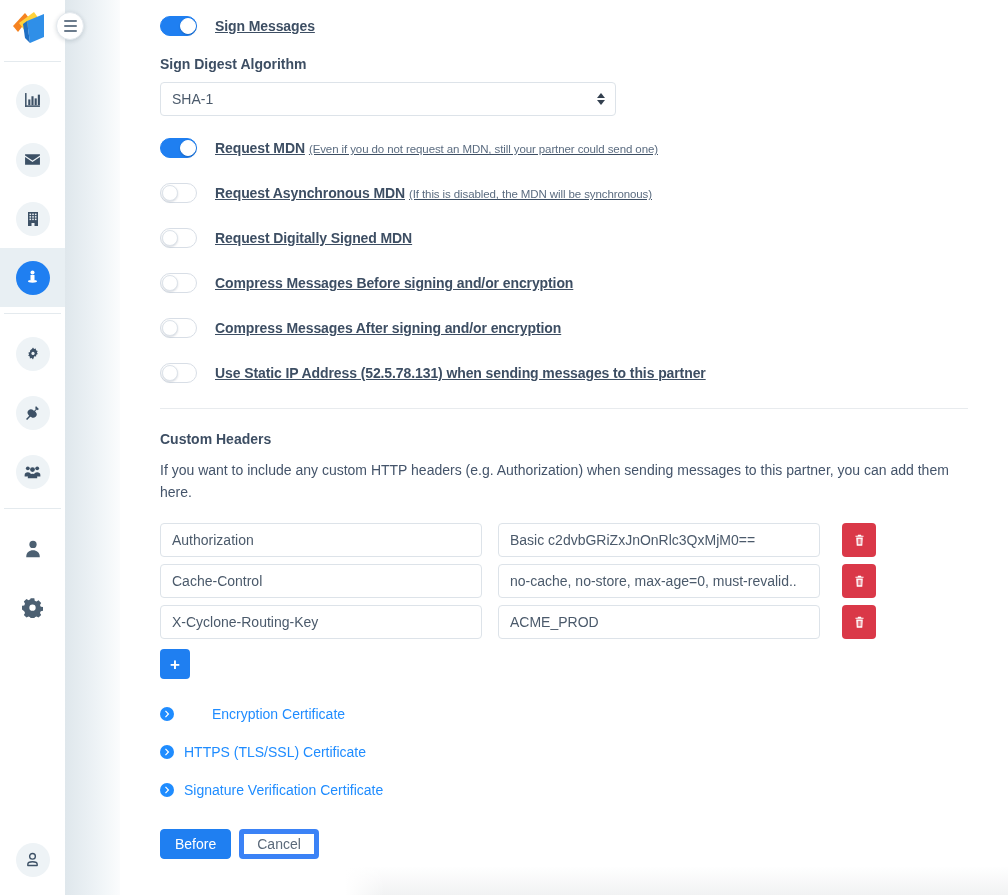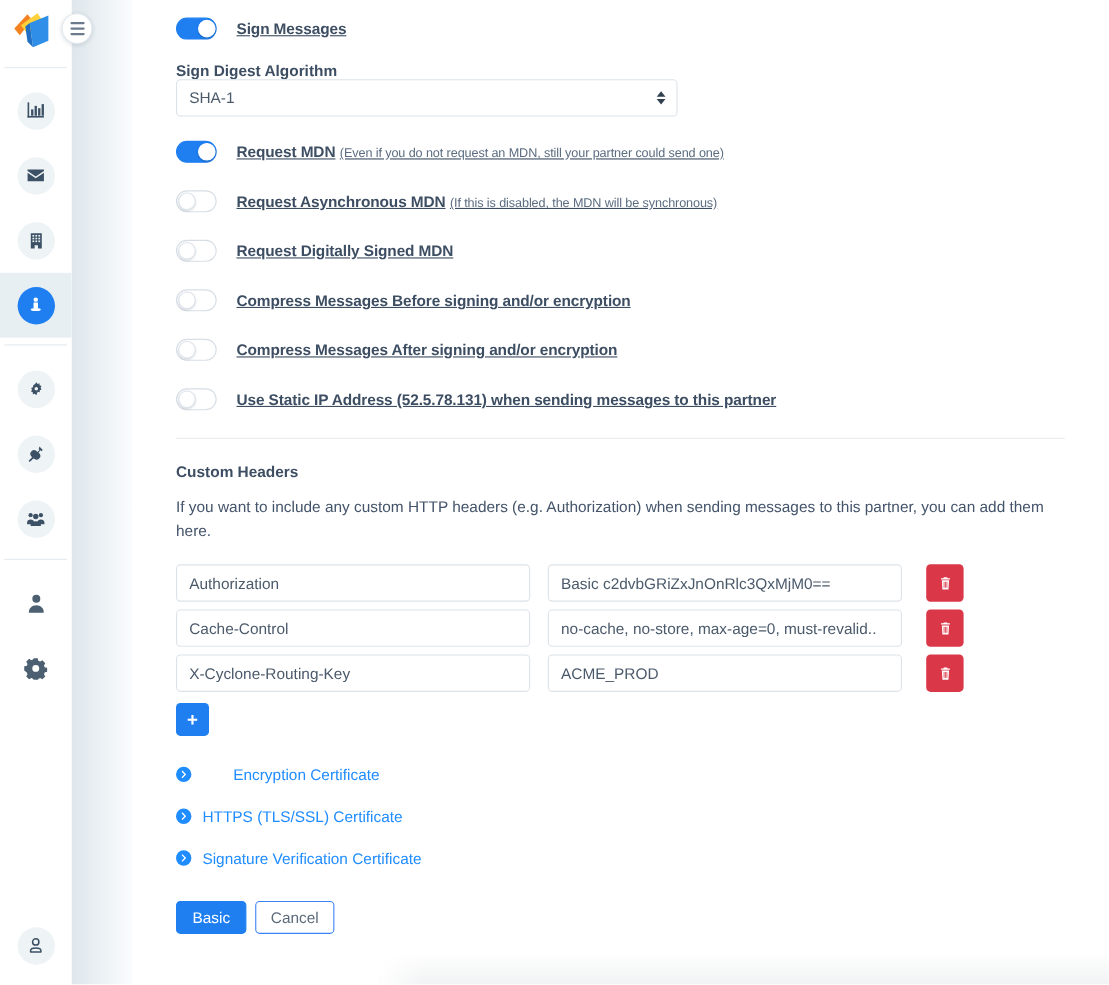--- a/index.html
+++ b/index.html
@@ -197,21 +197,21 @@
   .cert-link .chev svg { display: block; }
 
   
   .btn-primary {
     height: 30px; padding: 0 14px; border: 1px solid #1f7ff1;
     border-radius: 4px; background: #1f7ff1; color: #fff;
     font-family: "Liberation Sans", sans-serif; font-size: 14px;
     cursor: pointer;
   }
   .btn-default {
-    height: 30px; padding: 0 13px; border: 1px solid #3b82f6;
+    height: 30px; padding: 0 13px; border: 5px solid #3b82f6;
     border-radius: 4px; background: #fff; color: #5c6a7a;
     font-family: "Liberation Sans", sans-serif; font-size: 14px;
     cursor: pointer; margin-left: 8px;
   }
 </style>
 </head>
 <body>
 
 <div id="app">
 
@@ -355,21 +355,21 @@
 
       <div class="toggle-row" style="margin-top:16px;">
         <div class="switch on">
           <div class="knob"></div>
         </div>
         <div class="toggle-label">Sign Messages</div>
       </div>
 
       <div style="margin-top:20px;">
         <div class="field-label">Sign Digest Algorithm</div>
-        <div class="sel-wrap" style="text-decoration:underline;">
+        <div class="sel-wrap" style="margin-top:10px;text-decoration:underline;">
           <select class="sel" id="sign-digest-select"><option value="SHA-1">SHA-1</option><option value="SHA-224">SHA-224</option><option value="SHA-256">SHA-256</option><option value="SHA-384">SHA-384</option><option value="SHA-512">SHA-512</option><option value="MD5">MD5</option></select>
           <div class="sel-arrows">
             <i class="up"></i>
               <i class="dn"></i>
           </div>
         </div>
       </div>
 
       <div id="toggle-list" style="margin-top:22px;">
           <div class="toggle-row" style="margin-bottom: 25px;">
@@ -488,21 +488,21 @@
             <span class="chev">
               <svg width="7" height="8" viewBox="0 0 8 10" fill="#ffffff">
                 <path d="M2 0.6 6.2 5 2 9.4 0.9 8.3 4.1 5 0.9 1.7Z"></path>
               </svg>
             </span>
             <span>Signature Verification Certificate</span>
           </a>
         </div>
 
       <div style="margin-top:31px; display:flex; align-items:center;">
-        <button class="btn-primary">Basic</button>
+        <button class="btn-primary">Before</button>
         <button class="btn-default">Cancel</button>
       </div>
 
     </div>
   </div>
 
   <div class="bottom-fade"></div>
 </div>
 
 </body></html>

